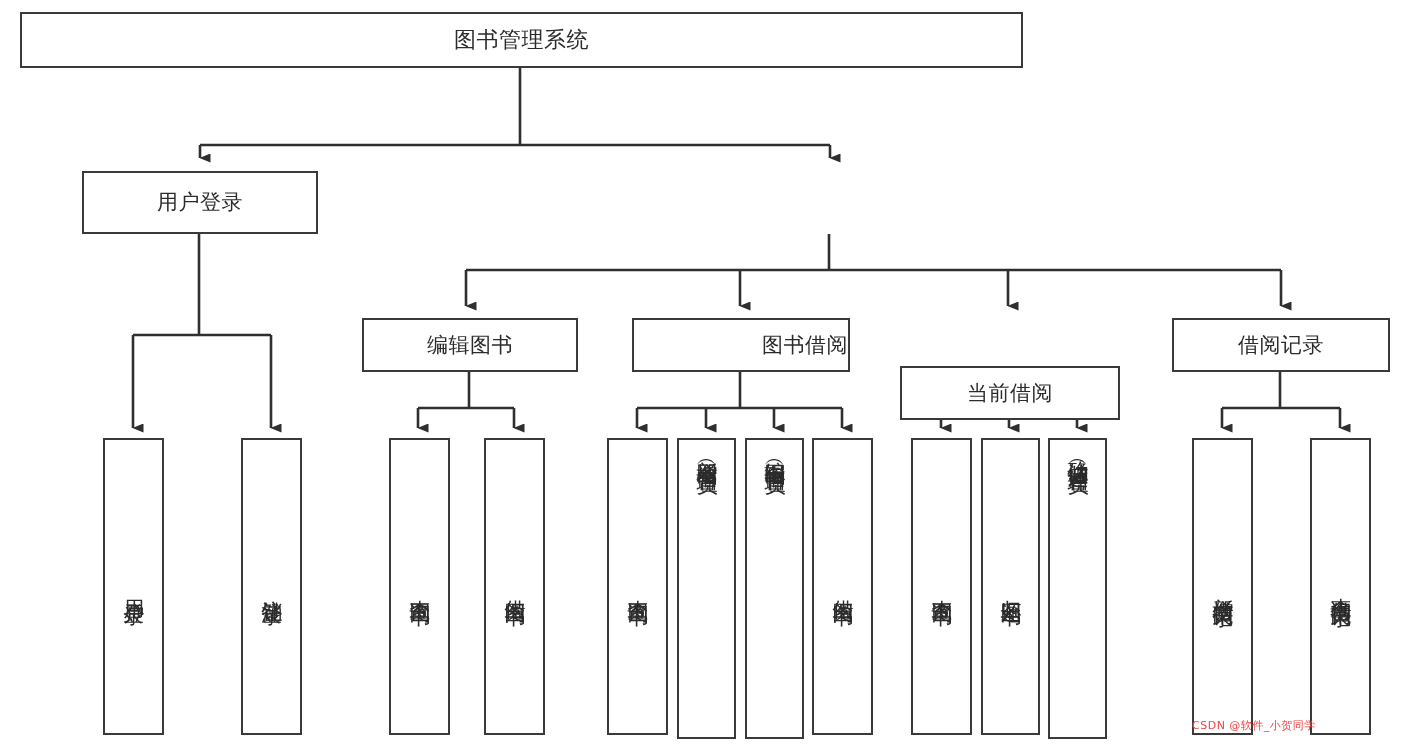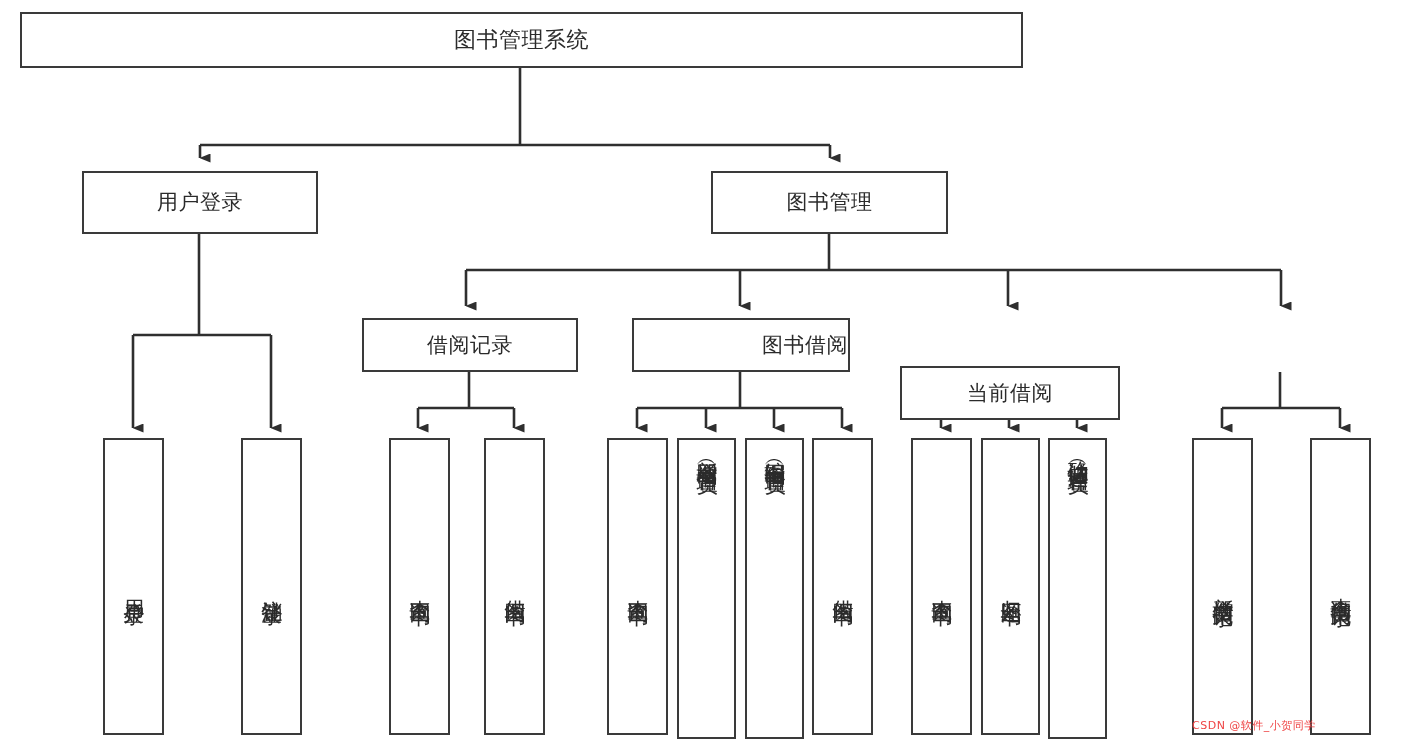--- a/index.html
+++ b/index.html
@@ -74,32 +74,32 @@
     </g>
   </svg>
 
   <div class="node h-node root" style="left:20px;top:12px;width:1003px;height:56px;font-family:Liberation Serif, serif;">
     <span class="lbl">图书管理系统</span>
   </div>
 
   <div class="node h-node" style="left:82px;top:171px;width:236px;height:63px;">
     <span class="lbl">用户登录</span>
   </div>
-  <div class="node h-node" style="left:711px;top:171px;width:237px;height:63px;">
-    <span class="lbl">图书管理</span>
-  </div>
 
   <div class="node h-node" style="left:362px;top:318px;width:216px;height:54px;">
-    <span class="lbl">借阅记录</span>
+    <span class="lbl">编辑图书</span>
   </div>
   <div class="node h-node" style="left:632px;top:318px;width:218px;height:54px;justify-content:flex-end;">
     <span class="lbl">图书借阅</span>
   </div>
   <div class="node h-node" style="left:900px;top:318px;width:220px;height:54px;margin-top:48px;">
     <span class="lbl">当前借阅</span>
+  </div>
+  <div class="node h-node" style="left:1172px;top:318px;width:218px;height:54px;">
+    <span class="lbl">借阅记录</span>
   </div>
 
   <div class="node v-node mid" style="left:103px;top:438px;width:61px;height:297px;">
     <span class="lbl">用户登录</span>
   </div>
   <div class="node v-node mid" style="left:241px;top:438px;width:61px;height:297px;">
     <span class="lbl">注销登录</span>
   </div>
 
   <div class="node v-node mid" style="left:389px;top:438px;width:61px;height:297px;">

